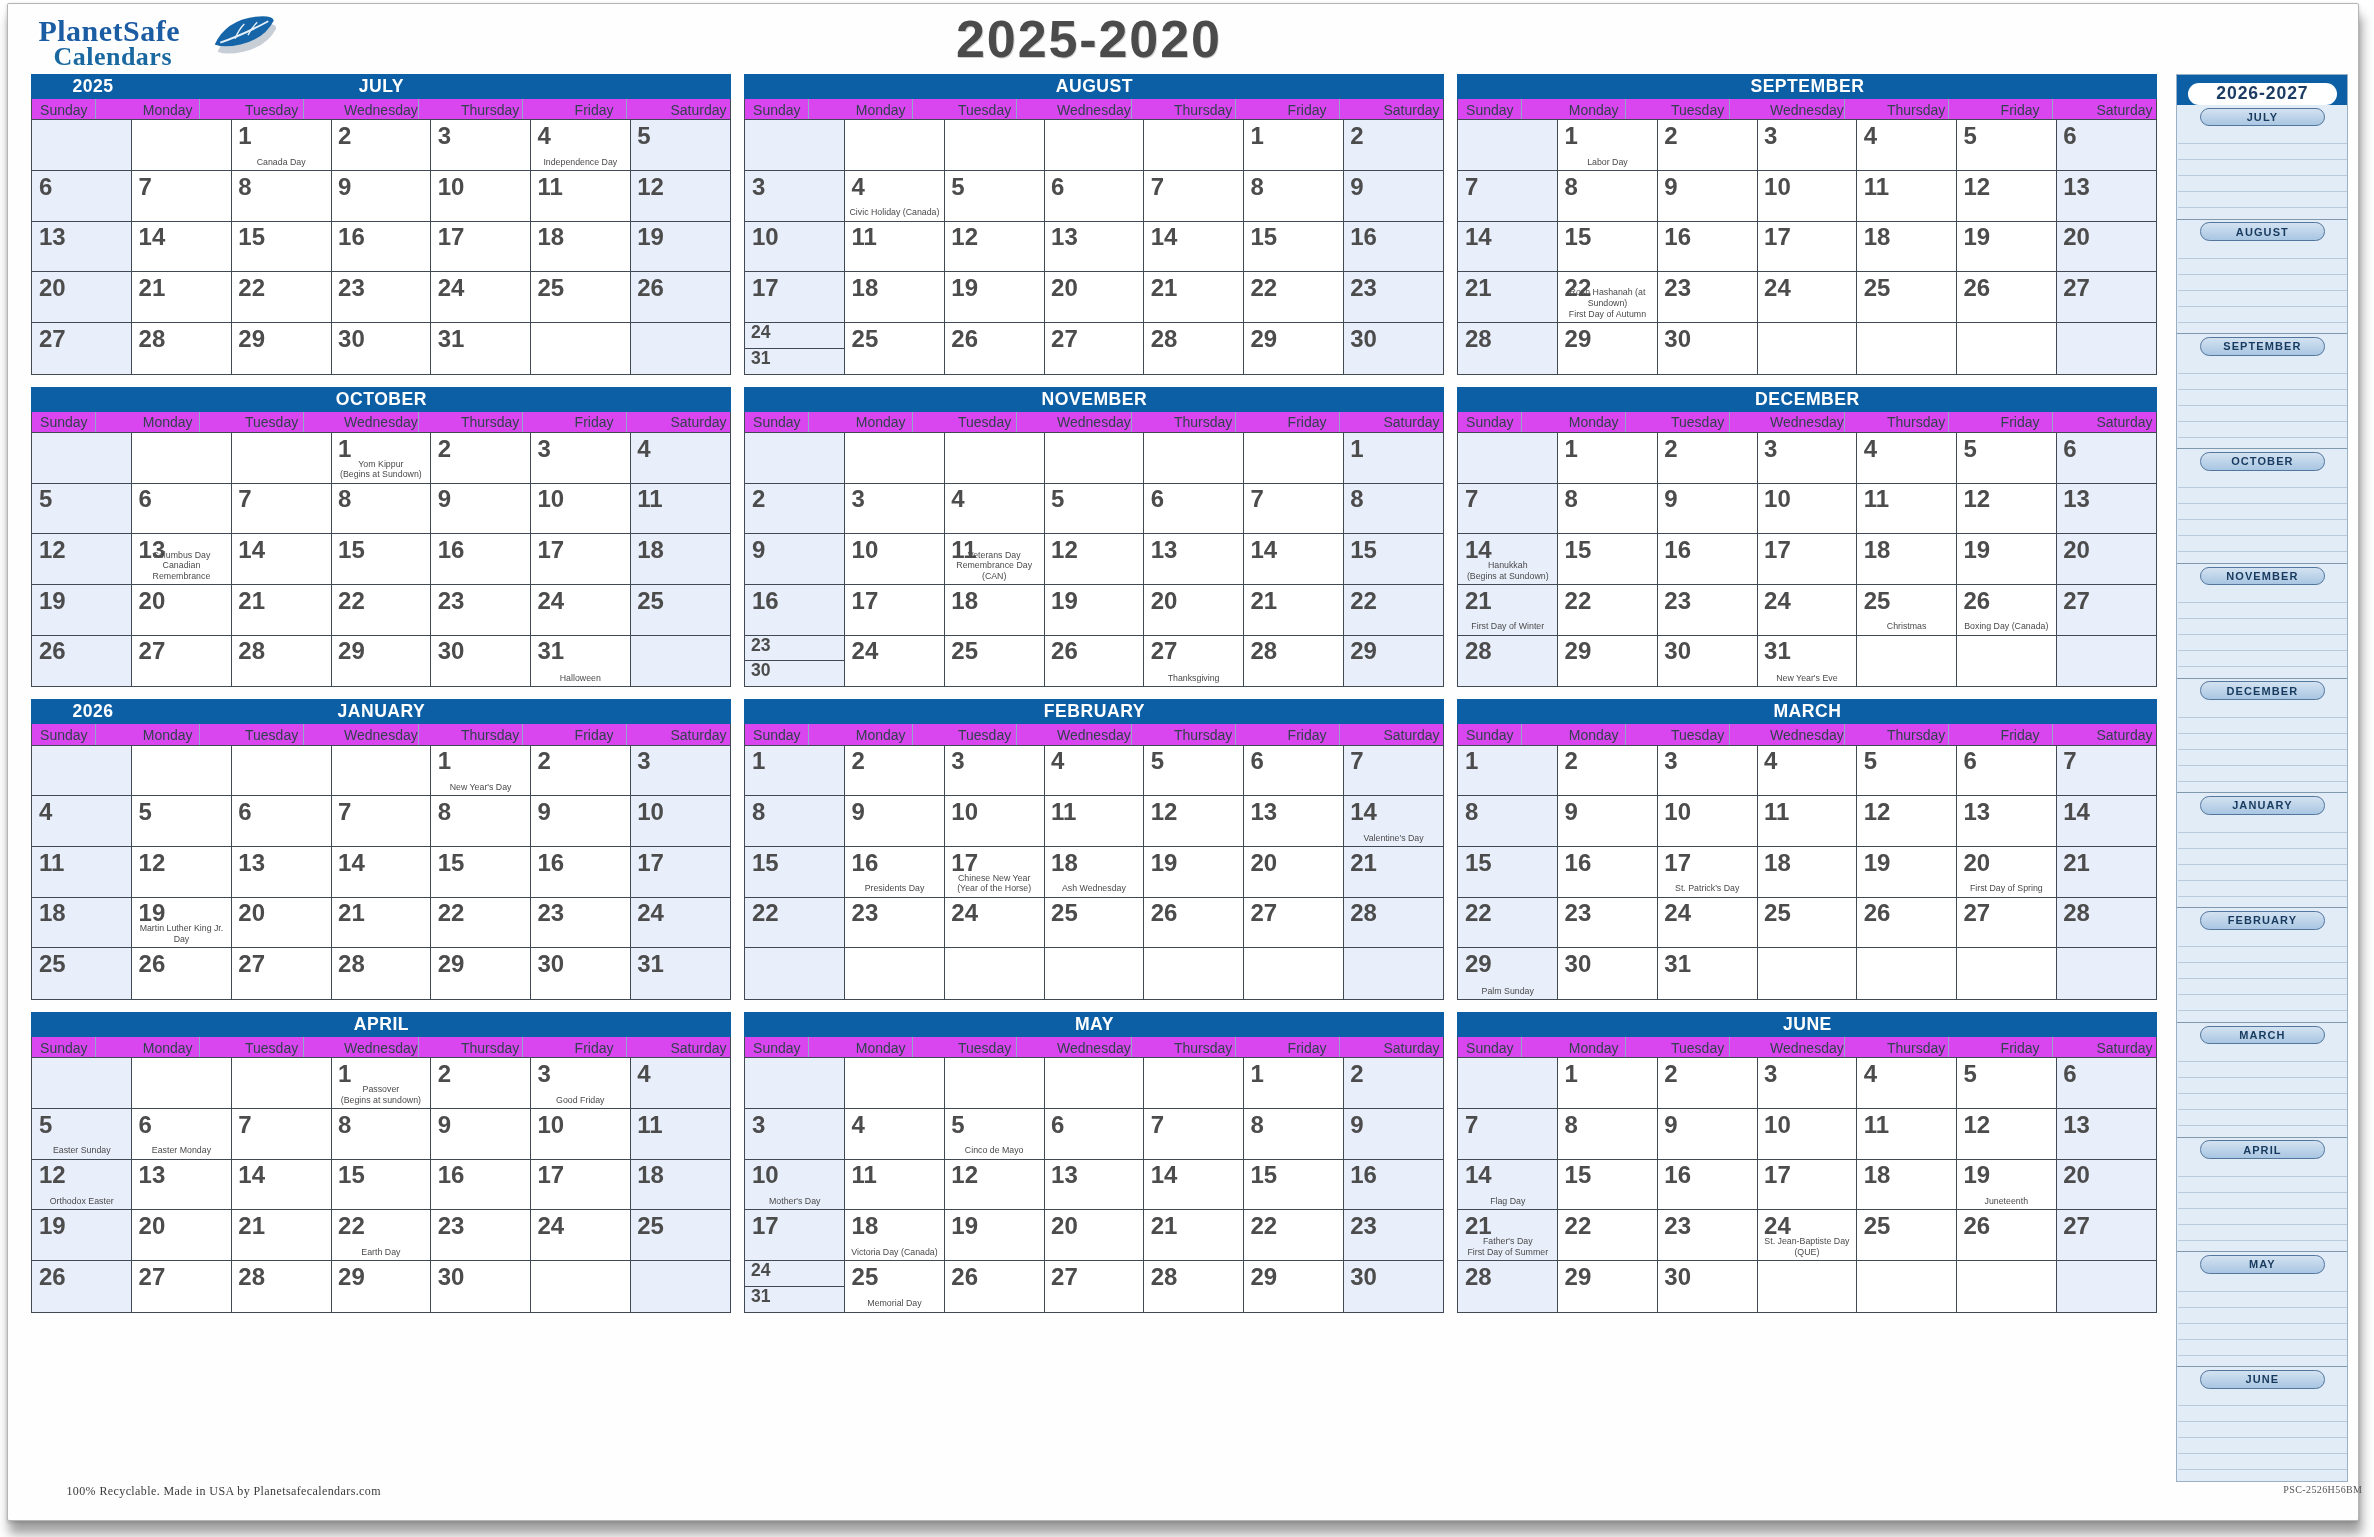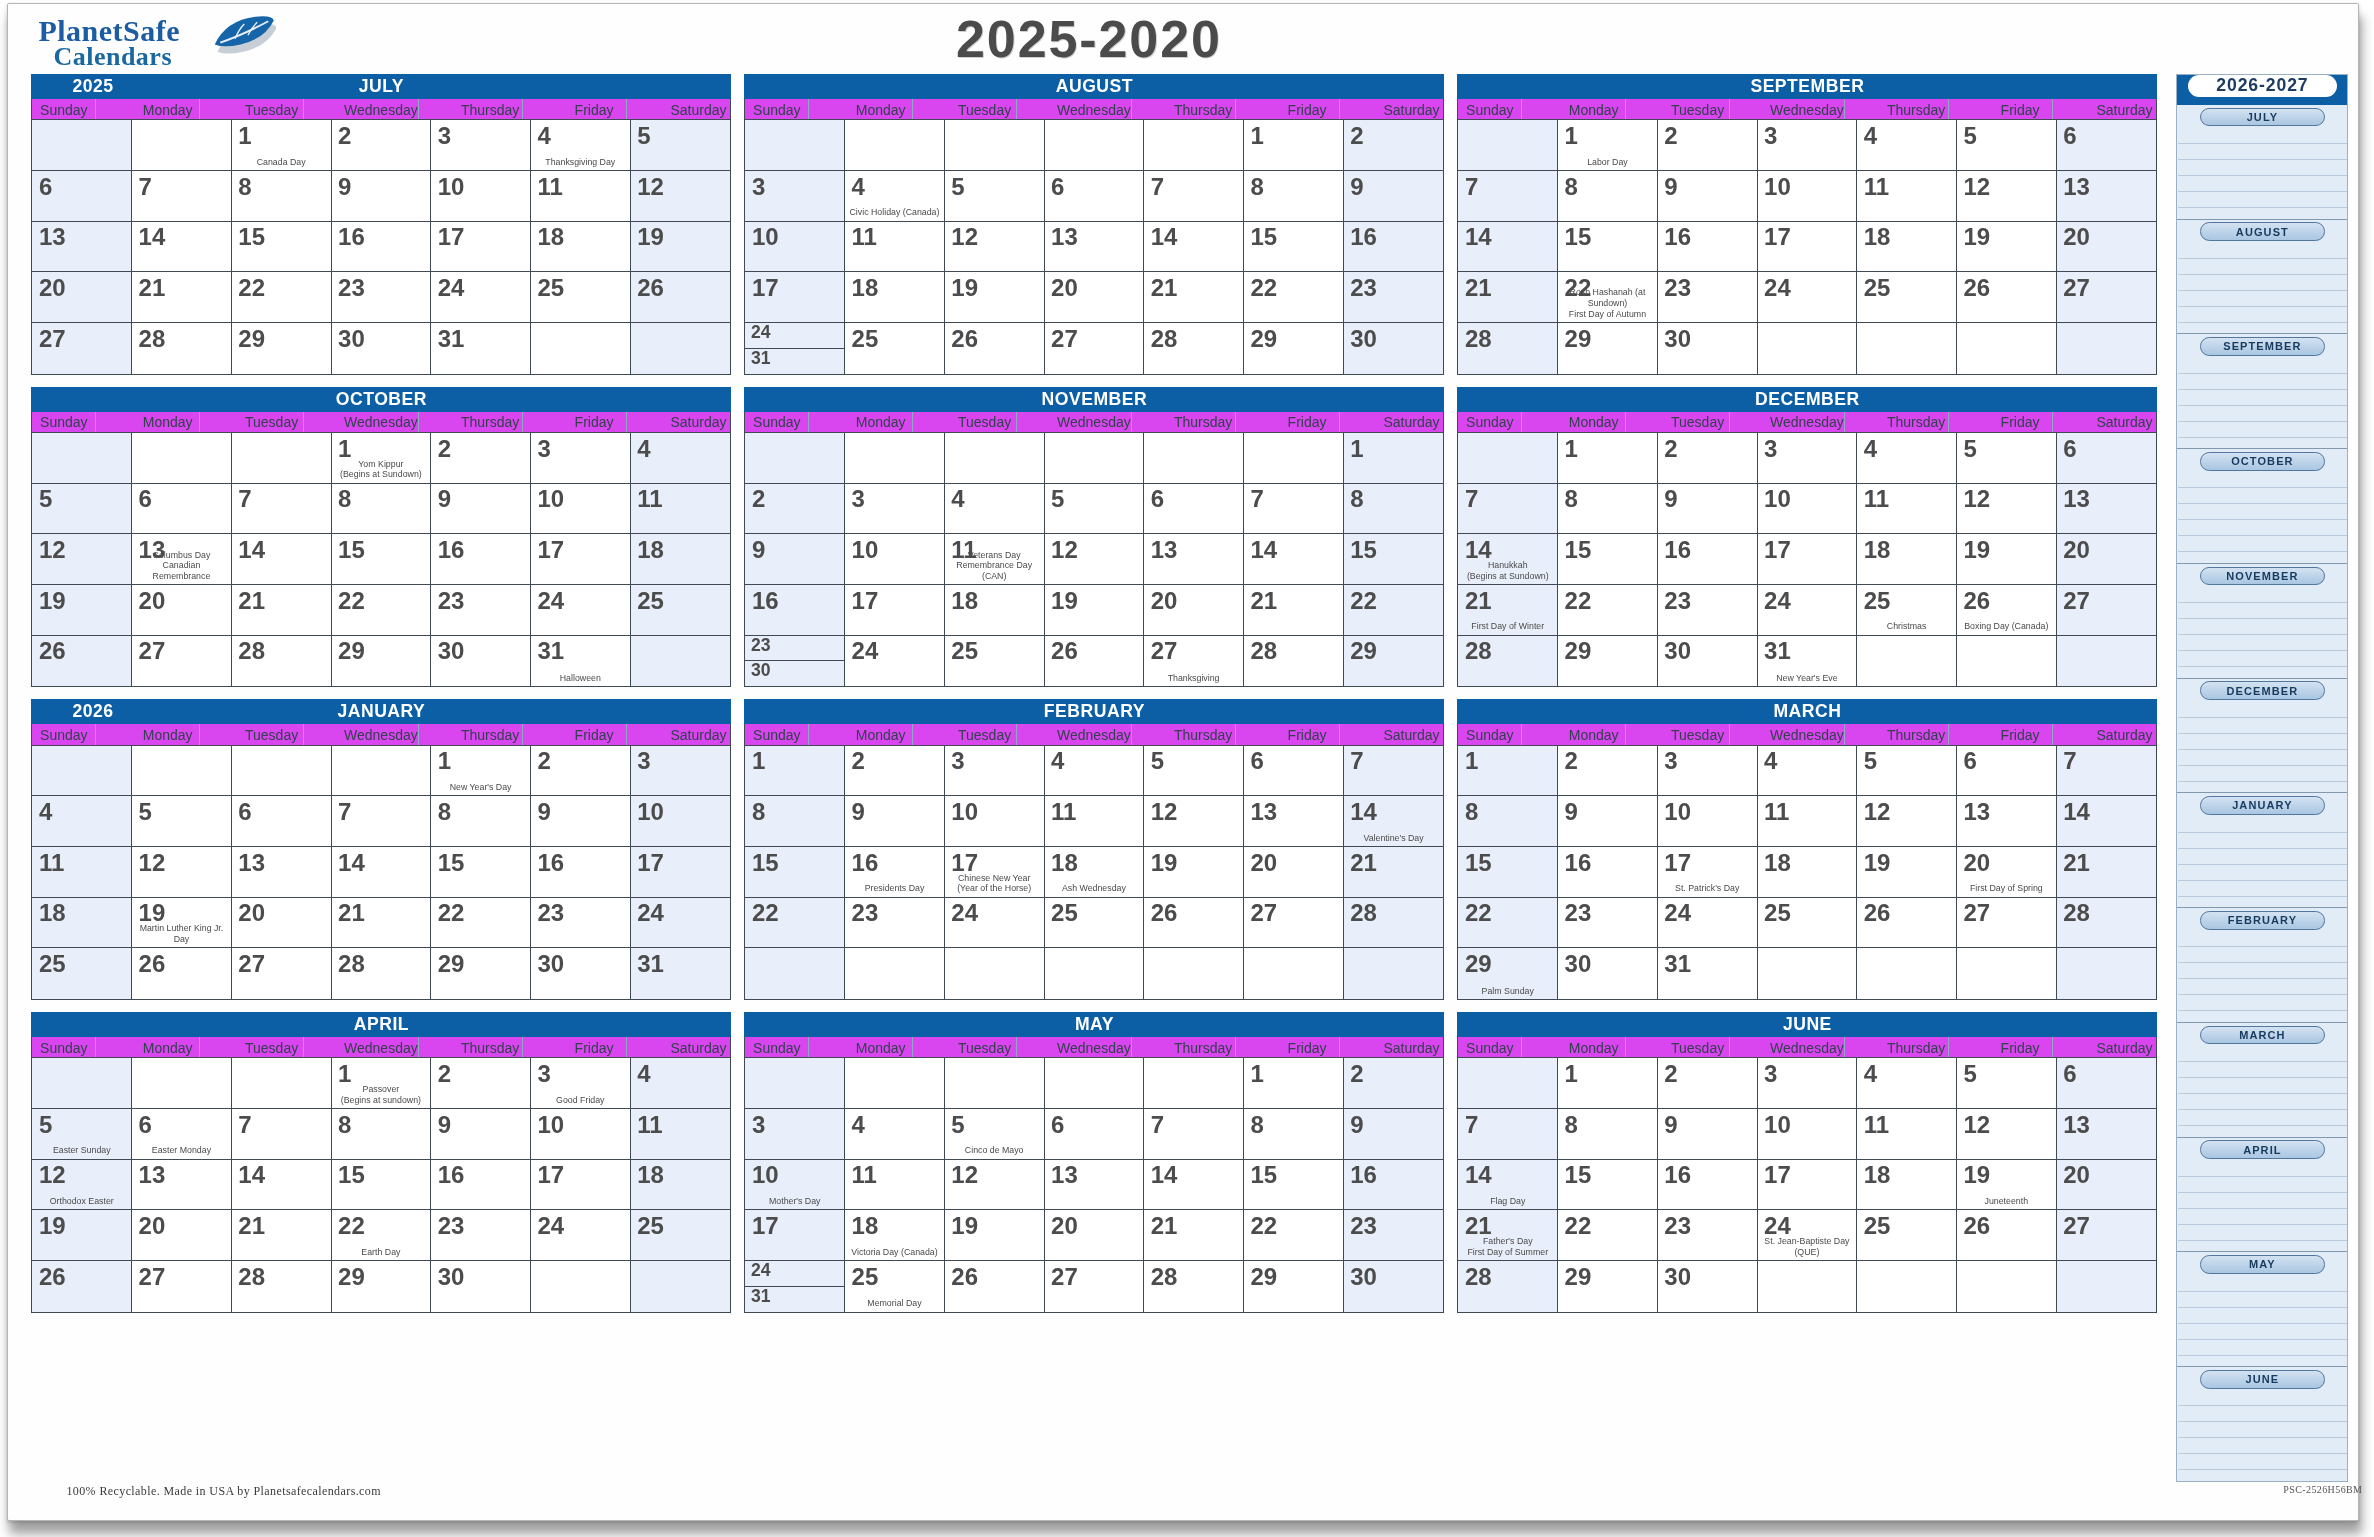--- a/index.html
+++ b/index.html
@@ -49,21 +49,21 @@
   .dnum.small{font-size:17.6px;padding:0.9px 0 0 5.6px;}
   .hol{position:absolute;bottom:2.8px;left:1.9px;right:1.9px;text-align:center;font-size:8.8px;line-height:1.2;color:#4a4a4a;}
   .cell.split{display:flex;flex-direction:column;padding:0;}
   .half{flex:1;}
   .half:first-child{border-bottom:0.9px solid #3f4a55;}
   
   .sidebar{
     position:absolute;left:2168px;top:70px;width:170px;height:1406px;
     background:#e2ecf7;border:0.9px solid #9ab0c4;display:flex;flex-direction:column;
   }
-  .sbhdr{flex:0 0 30px;background:#0d5fa5;display:flex;align-items:flex-start;justify-content:center;}
+  .sbhdr{flex:0 0 30px;background:#0d5fa5;display:flex;align-items:flex-end;justify-content:center;}
   .sbhdr .pillwhite{
     background:#fff;border-radius:11px;width:88%;height:22px;display:flex;align-items:center;justify-content:center;
     font-size:17.6px;font-weight:bold;color:#1c3c64;letter-spacing:0.9px;
   }
   .sbbody{flex:1;display:flex;flex-direction:column;}
   .sbsec{flex:1;display:flex;flex-direction:column;}
   .sbsec + .sbsec{border-top:0.9px solid #8099ad;}
   .sbpill{
     margin:2.8px auto 1.9px;width:72%;height:16.7px;border-radius:9.3px;
     background:linear-gradient(#d3e2f1,#a9c6e2);border:0.9px solid #53769c;
@@ -125,21 +125,21 @@
             </div>
             <div class="cell">
               <div class="dnum">2</div>
             </div>
             <div class="cell">
               <div class="dnum">3</div>
             </div>
             <div class="cell">
               <div class="dnum">4</div>
               <div class="hol">
-                <div>Thanksgiving Day</div>
+                <div>Independence Day</div>
               </div>
             </div>
             <div class="cell wknd">
               <div class="dnum">5</div>
             </div>
             <div class="cell wknd">
               <div class="dnum">6</div>
             </div>
             <div class="cell">
               <div class="dnum">7</div>

